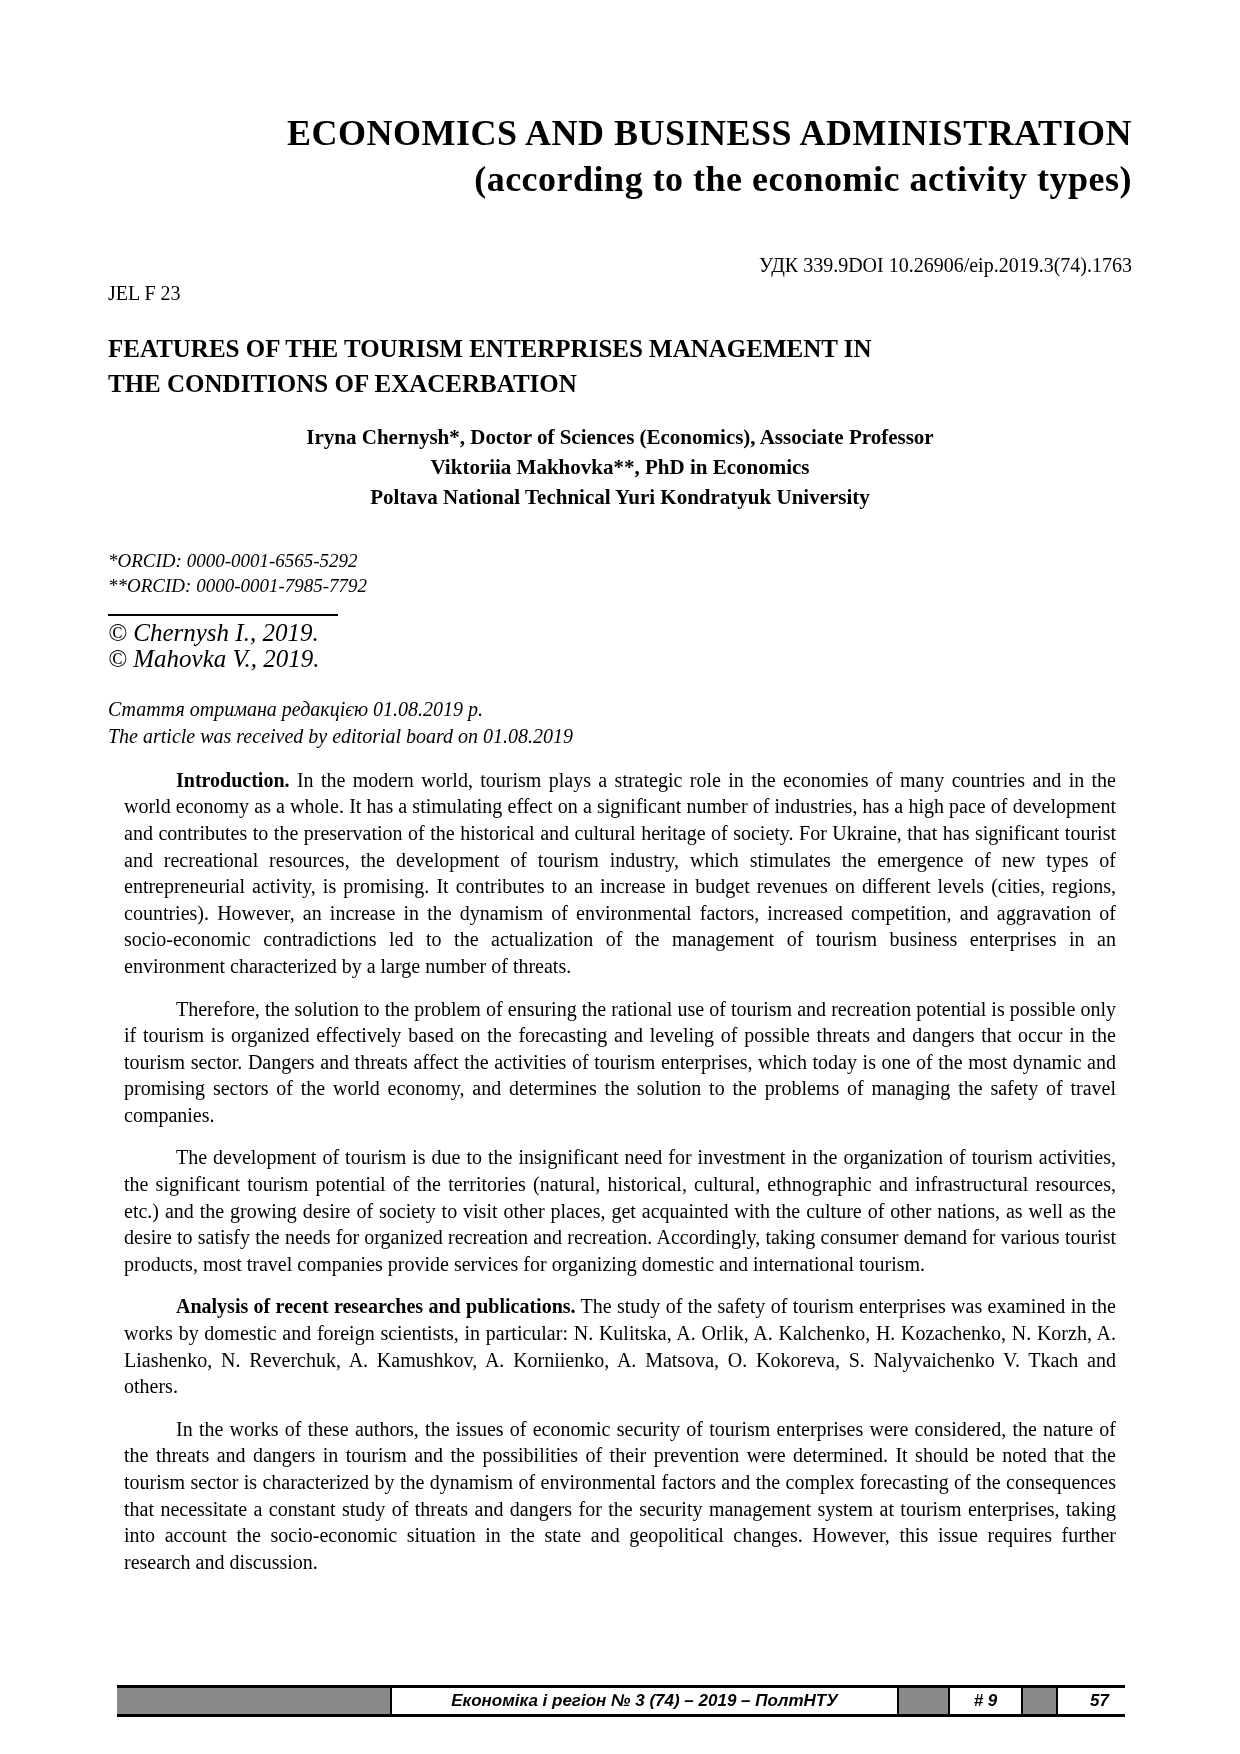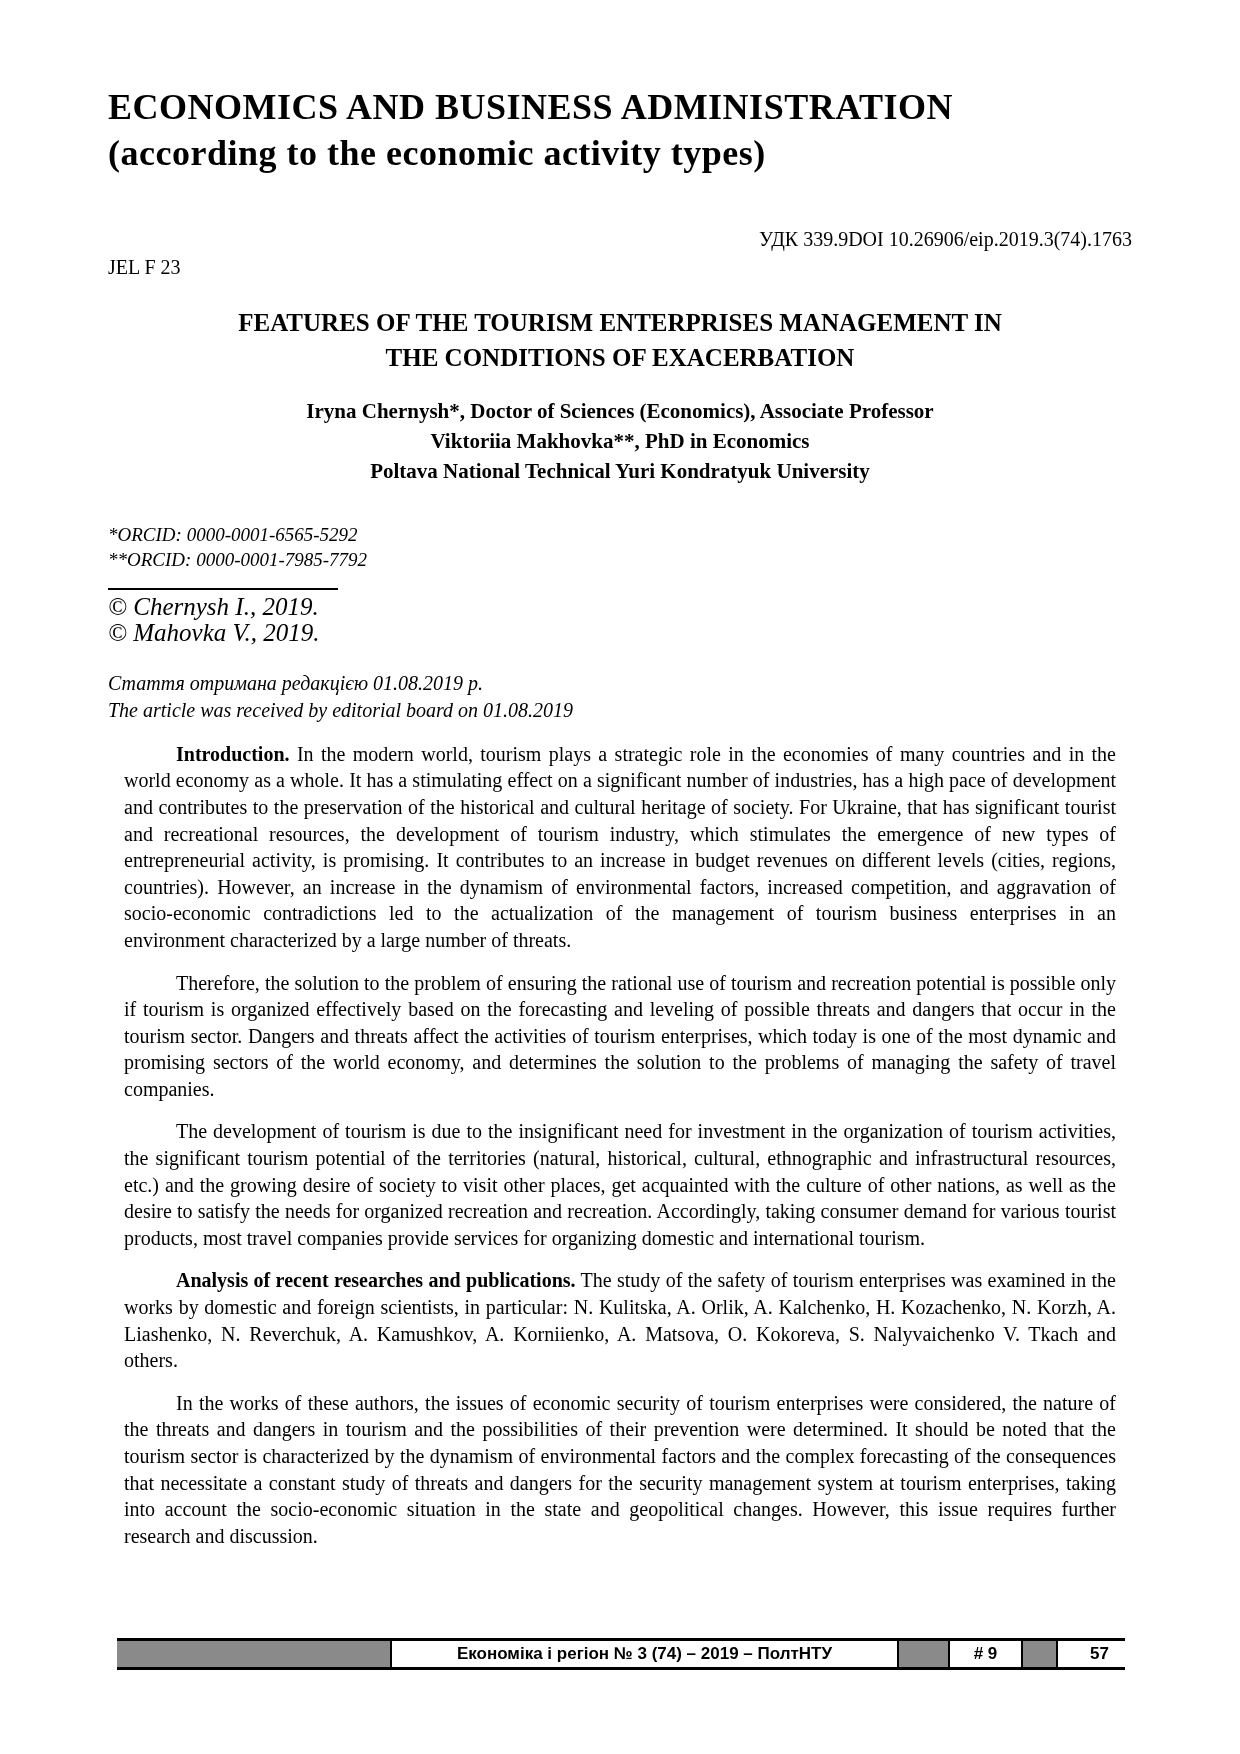--- a/index.html
+++ b/index.html
@@ -6,36 +6,36 @@
   body {
     width:1240px; height:1754px;
     background:#ffffff; color:#000;
     font-family:"Liberation Serif", serif;
     position:relative;
     overflow:hidden;
   }
   .content { padding:0 108px; }
 
   .main-title {
-    margin:0; padding-top:84px;
+    margin:0; padding-top:110px;
     font-size:36px; font-weight:bold;
-    text-align:left; line-height:46px;
+    text-align:right; line-height:46px;
     letter-spacing:0.5px;
   }
   .meta-row {
     margin-top:49px;
     display:flex; justify-content:flex-end;
     font-size:20px; line-height:28px;
   }
   .jel-row { font-size:20px; line-height:28px; }
 
   .article-title {
     margin-top:24px;
     font-size:25px; font-weight:bold;
-    text-align:center; line-height:35px;
+    text-align:left; line-height:35px;
   }
   .authors {
     margin-top:4px;
     font-size:21px; font-weight:bold;
     text-align:center; line-height:30px;
   }
   .orcid {
     margin-top:36px;
     font-size:19px; font-style:italic; line-height:25px;
   }
@@ -54,26 +54,26 @@
 
   .bodytext {
     margin-top:17px;
     font-size:20px; line-height:26.6px;
     text-align:justify;
   }
   .para { margin:16px; text-indent:52px; }
   .lead { font-weight:bold; }
 
   .footer {
-    position:absolute; left:117px; top:1638px;
+    position:absolute; left:117px; top:1685px;
     width:1008px; height:26px;
     display:flex;
     border-top:3px solid #000; border-bottom:3px solid #000;
     font-family:"Liberation Sans", sans-serif;
-    font-weight:bold; font-size:17px;
+    font-weight:bold; font-style:italic; font-size:17px;
   }
   .fcell {
     display:flex; align-items:center; justify-content:center;
     box-sizing:border-box; height:100%;
   }
   .fcell + .fcell { border-left:2px solid #000; }
   .fgray { background:#8a8a8a; }
   .fc1 { width:273px; }
   .fc2 { width:507px; }
   .fc3 { width:51px; }

